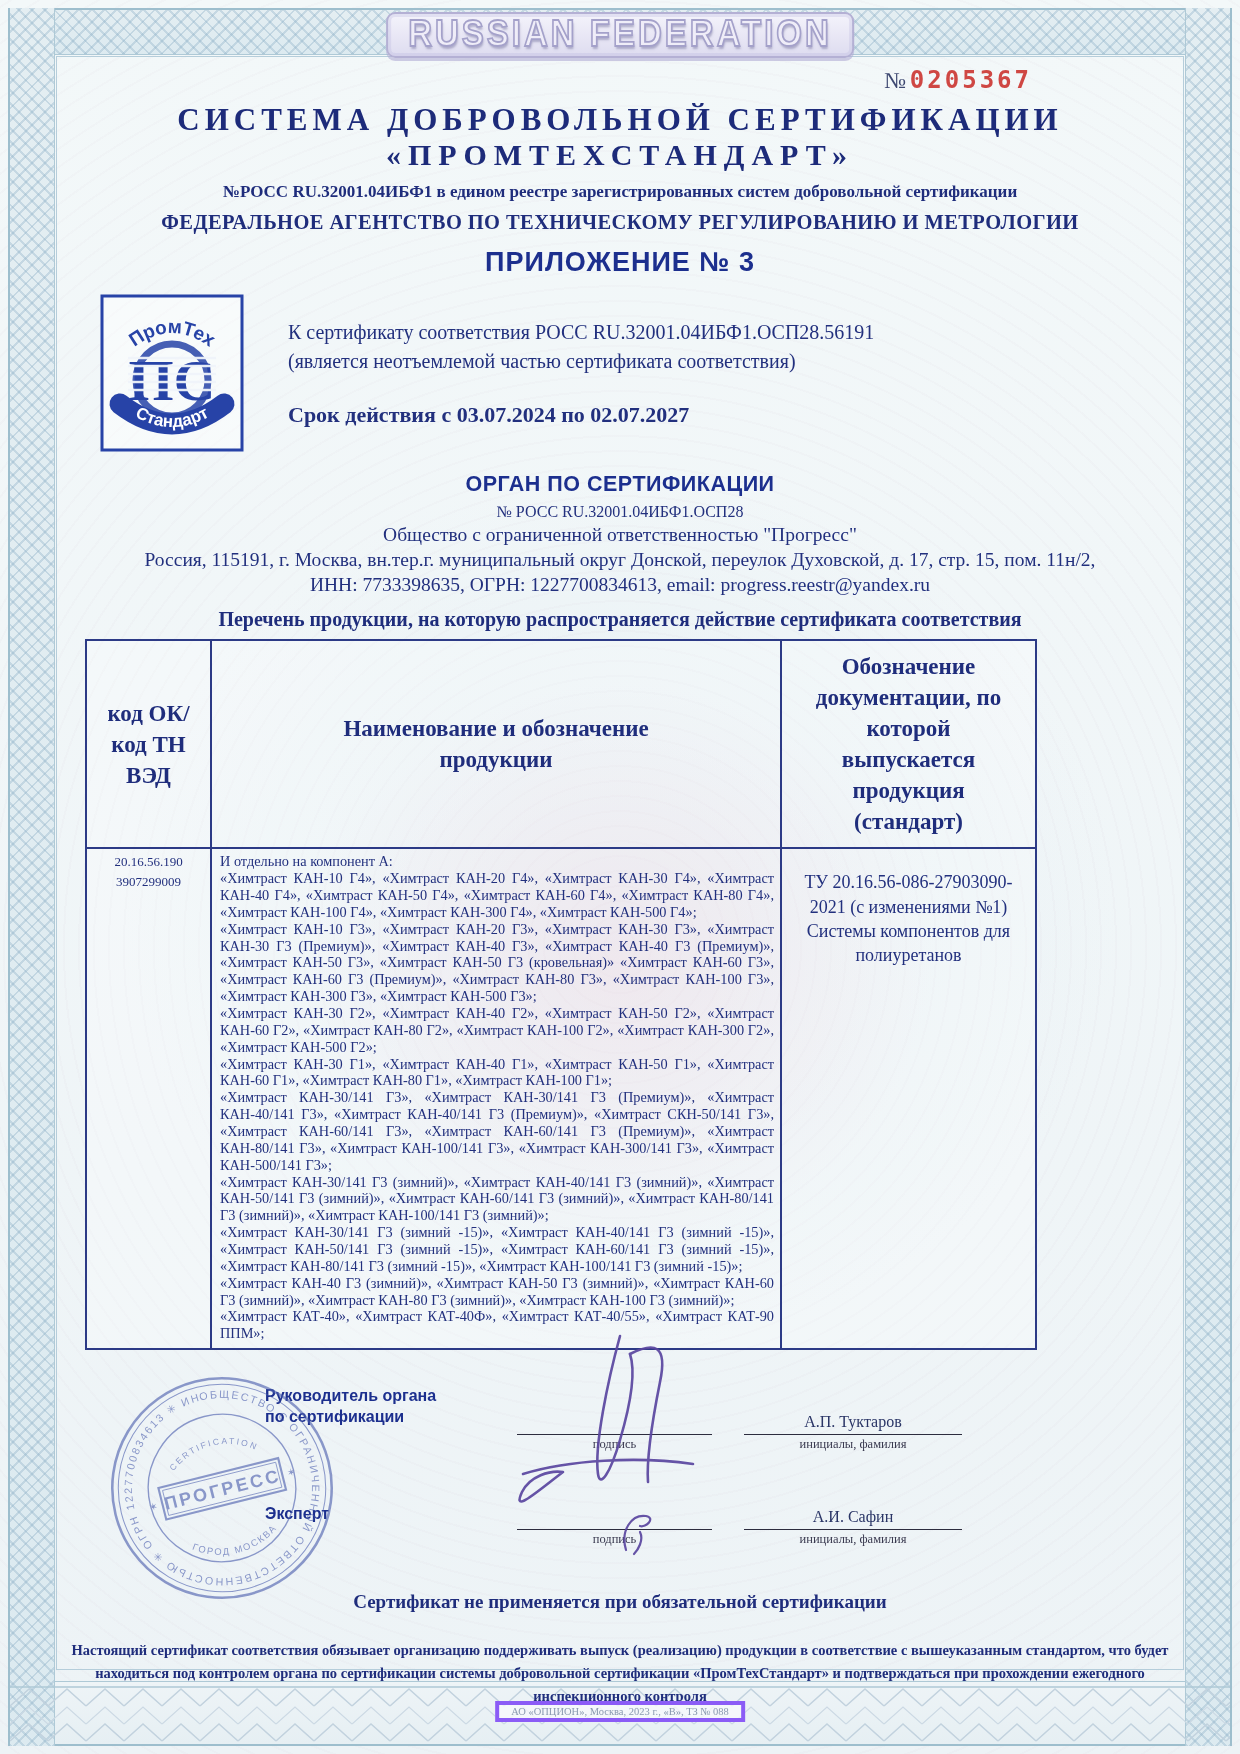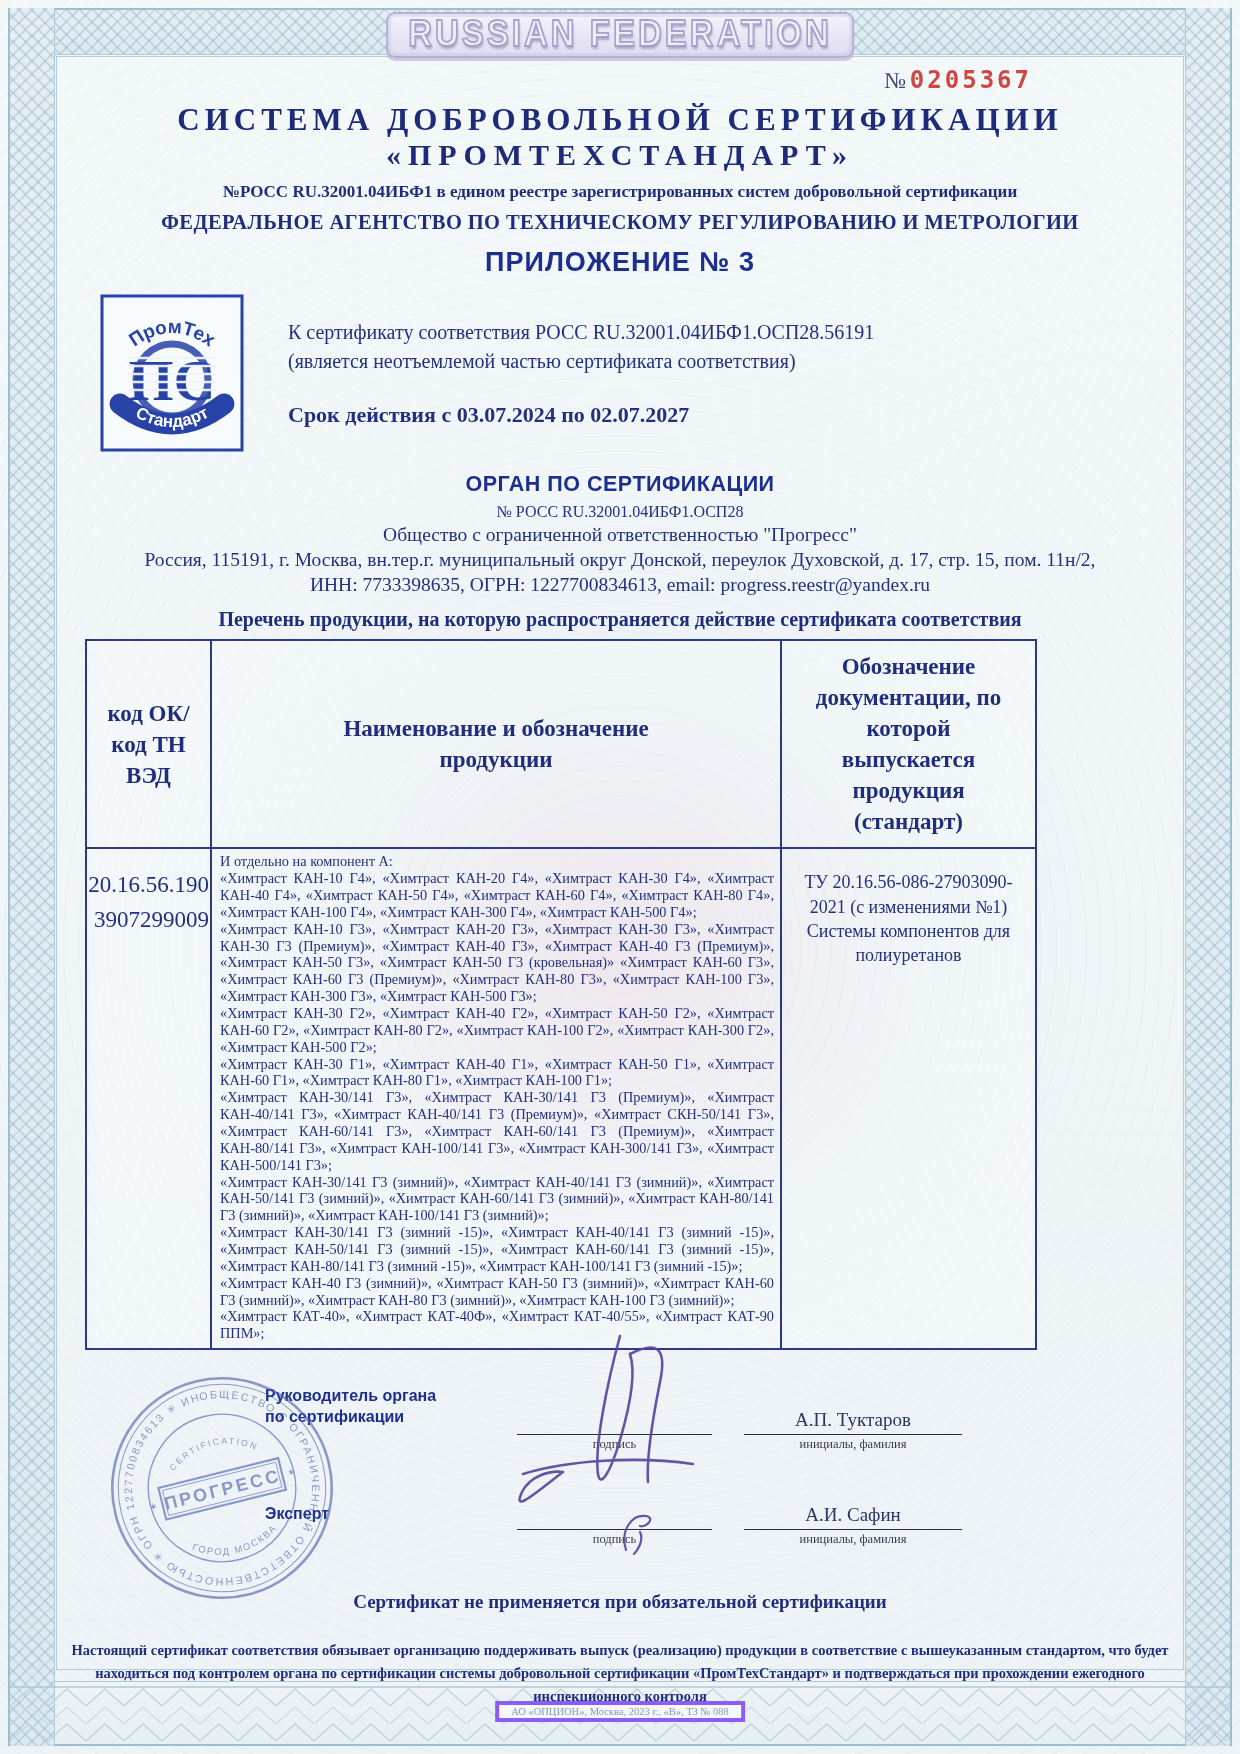--- a/index.html
+++ b/index.html
@@ -70,37 +70,37 @@
   .validity { font-size:22px; margin-top:26px; font-weight:600; }
   .org-heading { font-family:"Liberation Sans","DejaVu Sans",sans-serif; font-size:21.5px; font-weight:bold;
                  color:#1c2f8e; margin-top:14px; letter-spacing:.5px; }
   .org-number { font-size:16px; margin-top:6px; }
   .org-line { font-size:19.5px; margin-top:3px; }
   .table-caption { font-size:20px; font-weight:bold; margin-top:12px; color:#1f2d7c; }
   table.products { margin:8px 0 0 25px; border-collapse:collapse; width:950px; table-layout:fixed; background:rgba(255,255,255,.25); }
   table.products th, table.products td { border:2px solid #2c3a86; }
   table.products th { font-size:23px; font-weight:bold; text-align:center; vertical-align:middle;
                       padding:10px 6px; white-space:pre-line; line-height:1.35; color:#1f2d7c;border-radius:7px; }
-  td.codes { font-size:23px; text-align:right; vertical-align:top; padding-top:19px; white-space:pre-line; line-height:1.5; }
+  td.codes { font-size:13px; text-align:center; vertical-align:top; padding-top:3px; white-space:pre-line; line-height:1.5; }
   td.products-cell { font-size:14.3px; line-height:1.18; text-align:justify; vertical-align:top;
                      padding:4px 6px 6px 8px; white-space:pre-line; }
   td.docs { font-size:18px; vertical-align:top; padding:21px 8px; white-space:pre-line; line-height:1.35; text-align:center; }
   
   .sig-area { margin-top:36px; position:relative; }
   .sig-row { display:flex; align-items:flex-end; margin-left:205px; }
   .sig-row.second { margin-top:52px; }
   .sig-label { width:250px; flex:none; font-family:"Liberation Sans","DejaVu Sans",sans-serif;
                font-weight:bold; font-size:16px; color:#1c2f8e; line-height:1.3; white-space:pre-line; }
   .sig-row.first .sig-label { margin-bottom:24px; }
   .sig-row.second .sig-label { margin-bottom:22px; }
   .line-box { width:195px; flex:none; margin-left:2px; }
   .name-box { width:218px; flex:none; margin-left:32px; }
   .sig-line { border-top:1.5px solid #2c2c3e; height:0; }
   .line-caption { text-align:center; font-size:12.5px; color:#3a3a50; margin-top:2px; }
-  .sig-name { text-align:center; font-size:19px; color:#2a3566; margin-bottom:3px; }
+  .sig-name { text-align:center; font-size:16px; color:#2a3566; margin-bottom:3px; }
   .sig-svg { position:absolute; z-index:4; }
   .sig-director { left:408px; top:-58px; }
   .sig-expert { left:528px; top:118px; }
   .stamp-wrap { position:absolute; left:42px; top:-18px; width:240px; height:240px; z-index:1; }
   
   .restriction { margin-top:44px; text-align:center; font-weight:bold; font-size:19px; color:#1f2d7c; }
   .note { margin-top:26px; text-align:center; font-weight:bold; font-size:14.5px; line-height:1.6;
           color:#1f2d7c; padding:0 8px; }
   .imprint { position:absolute; bottom:32px; left:50%; transform:translateX(-50%); z-index:5;
              font-size:10.5px; color:#8a9ab0; border:4px solid #8b5cf6; padding:1px 12px;

